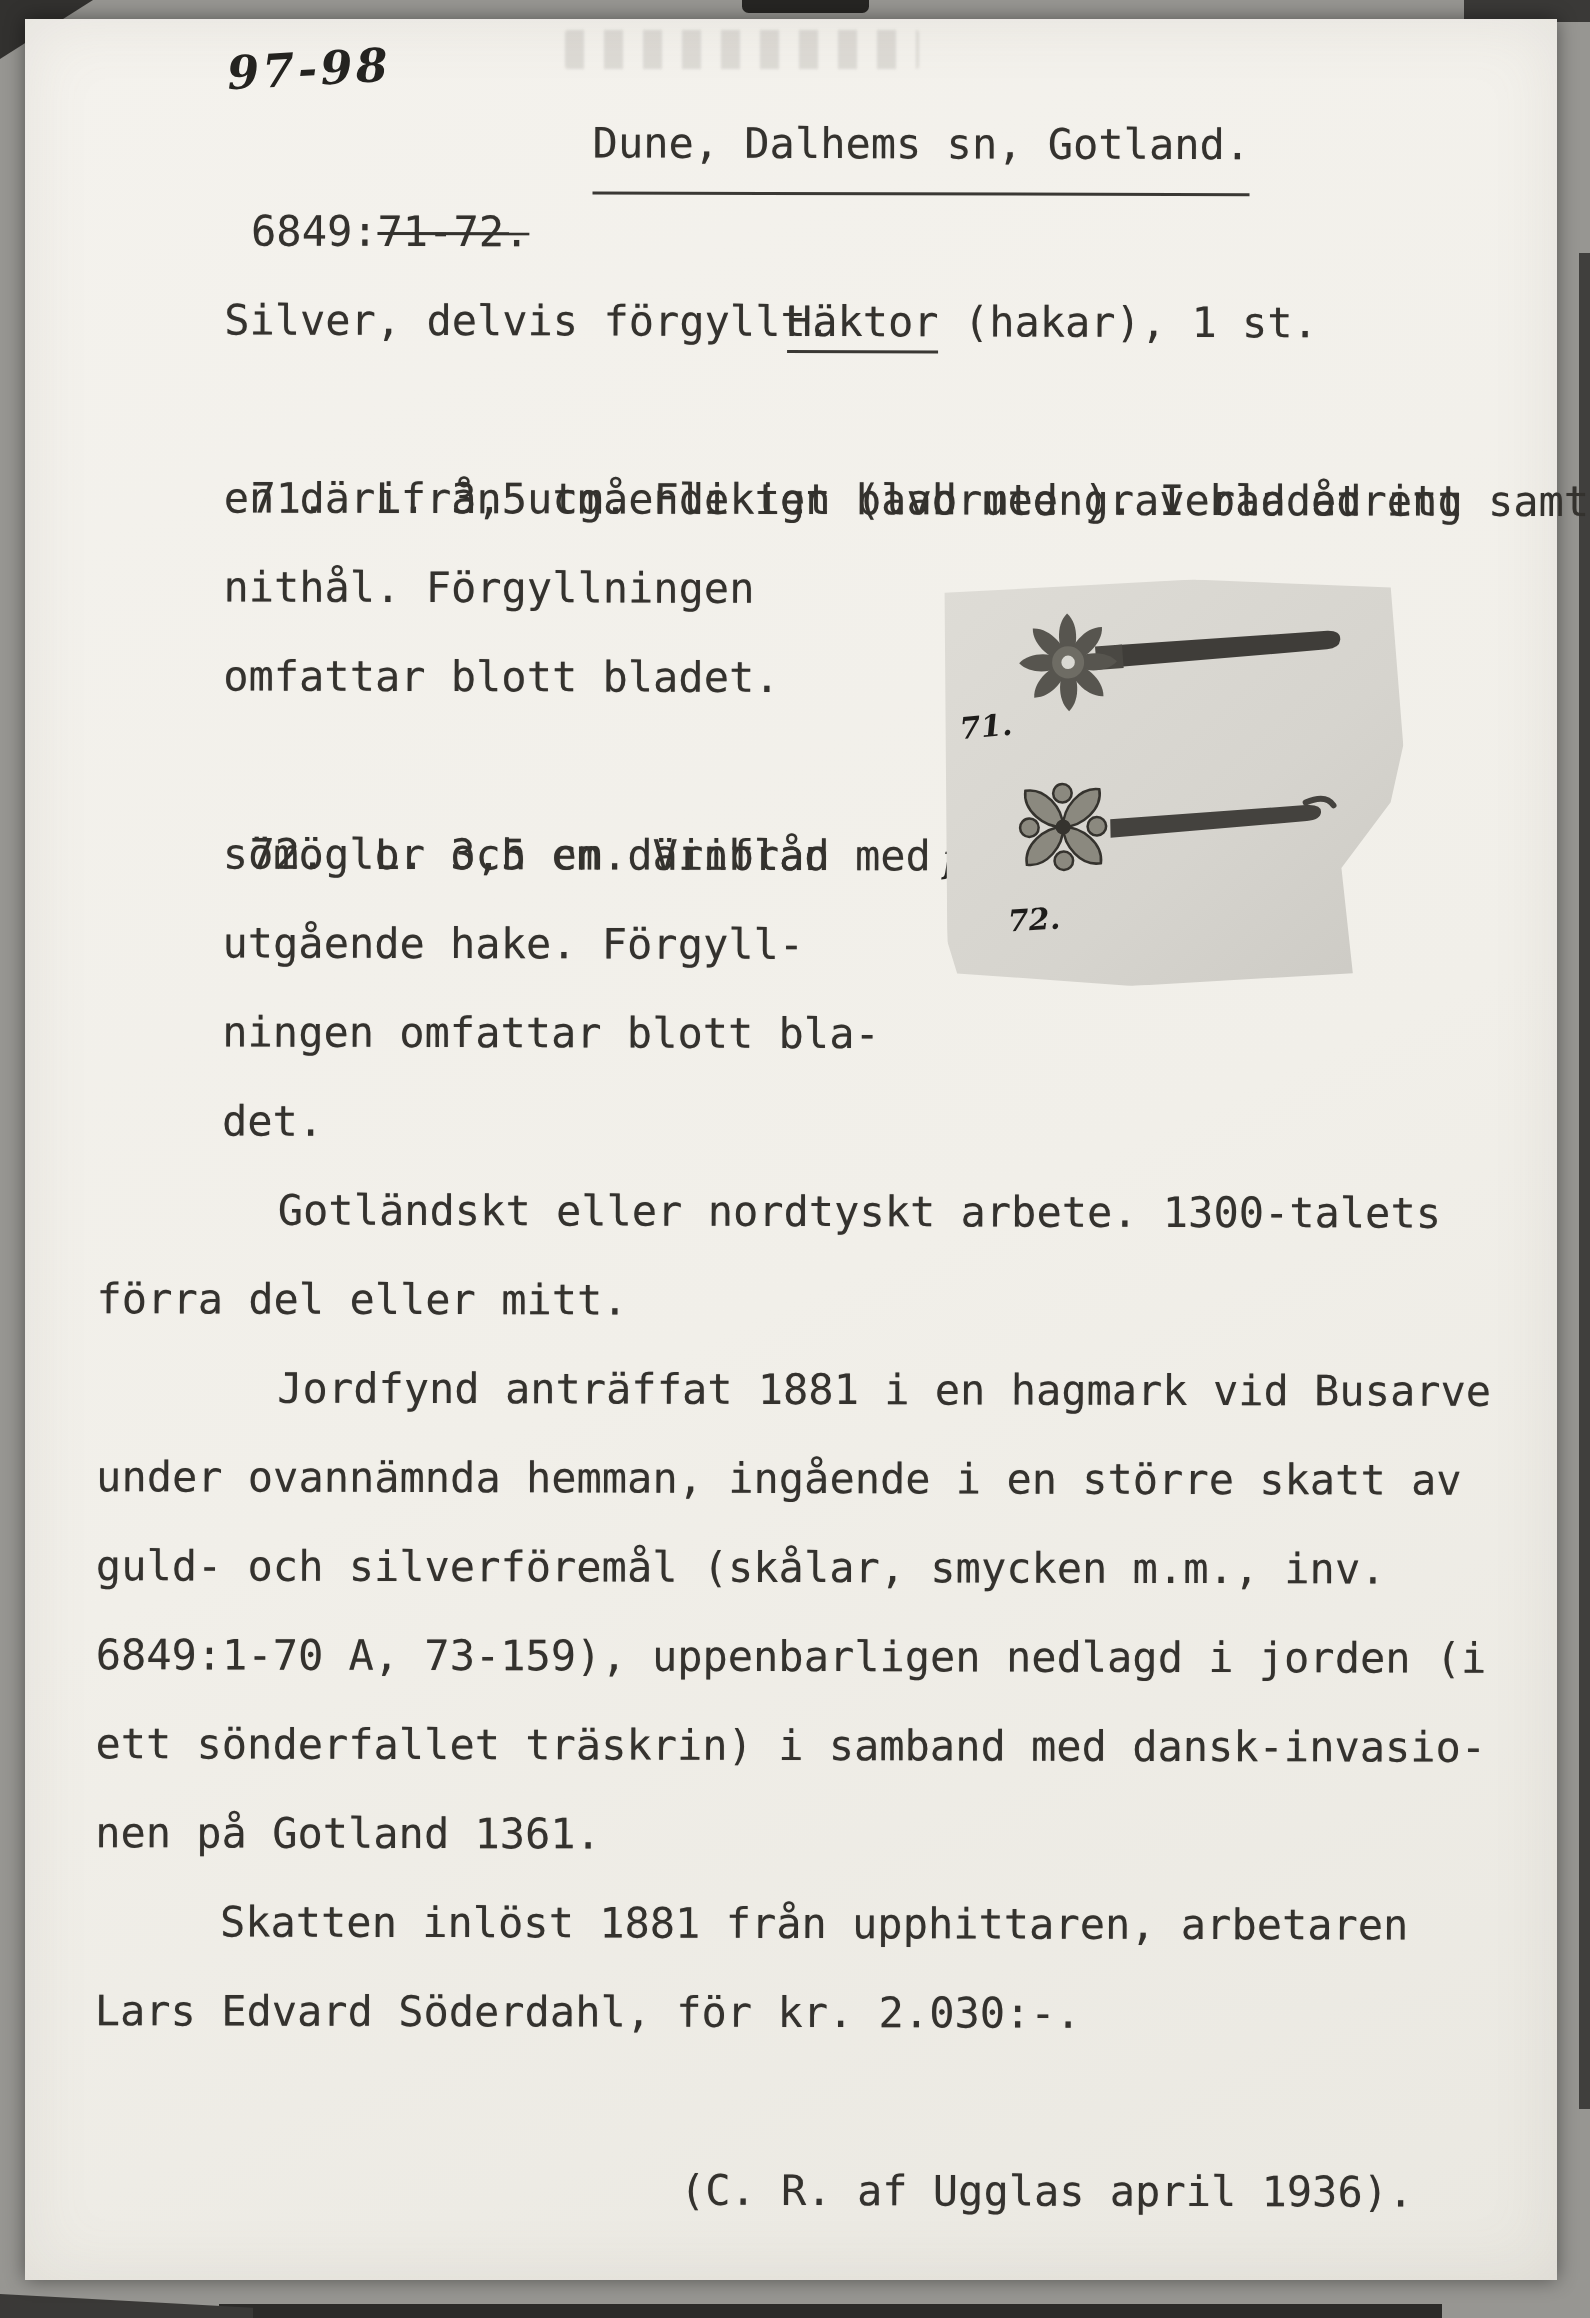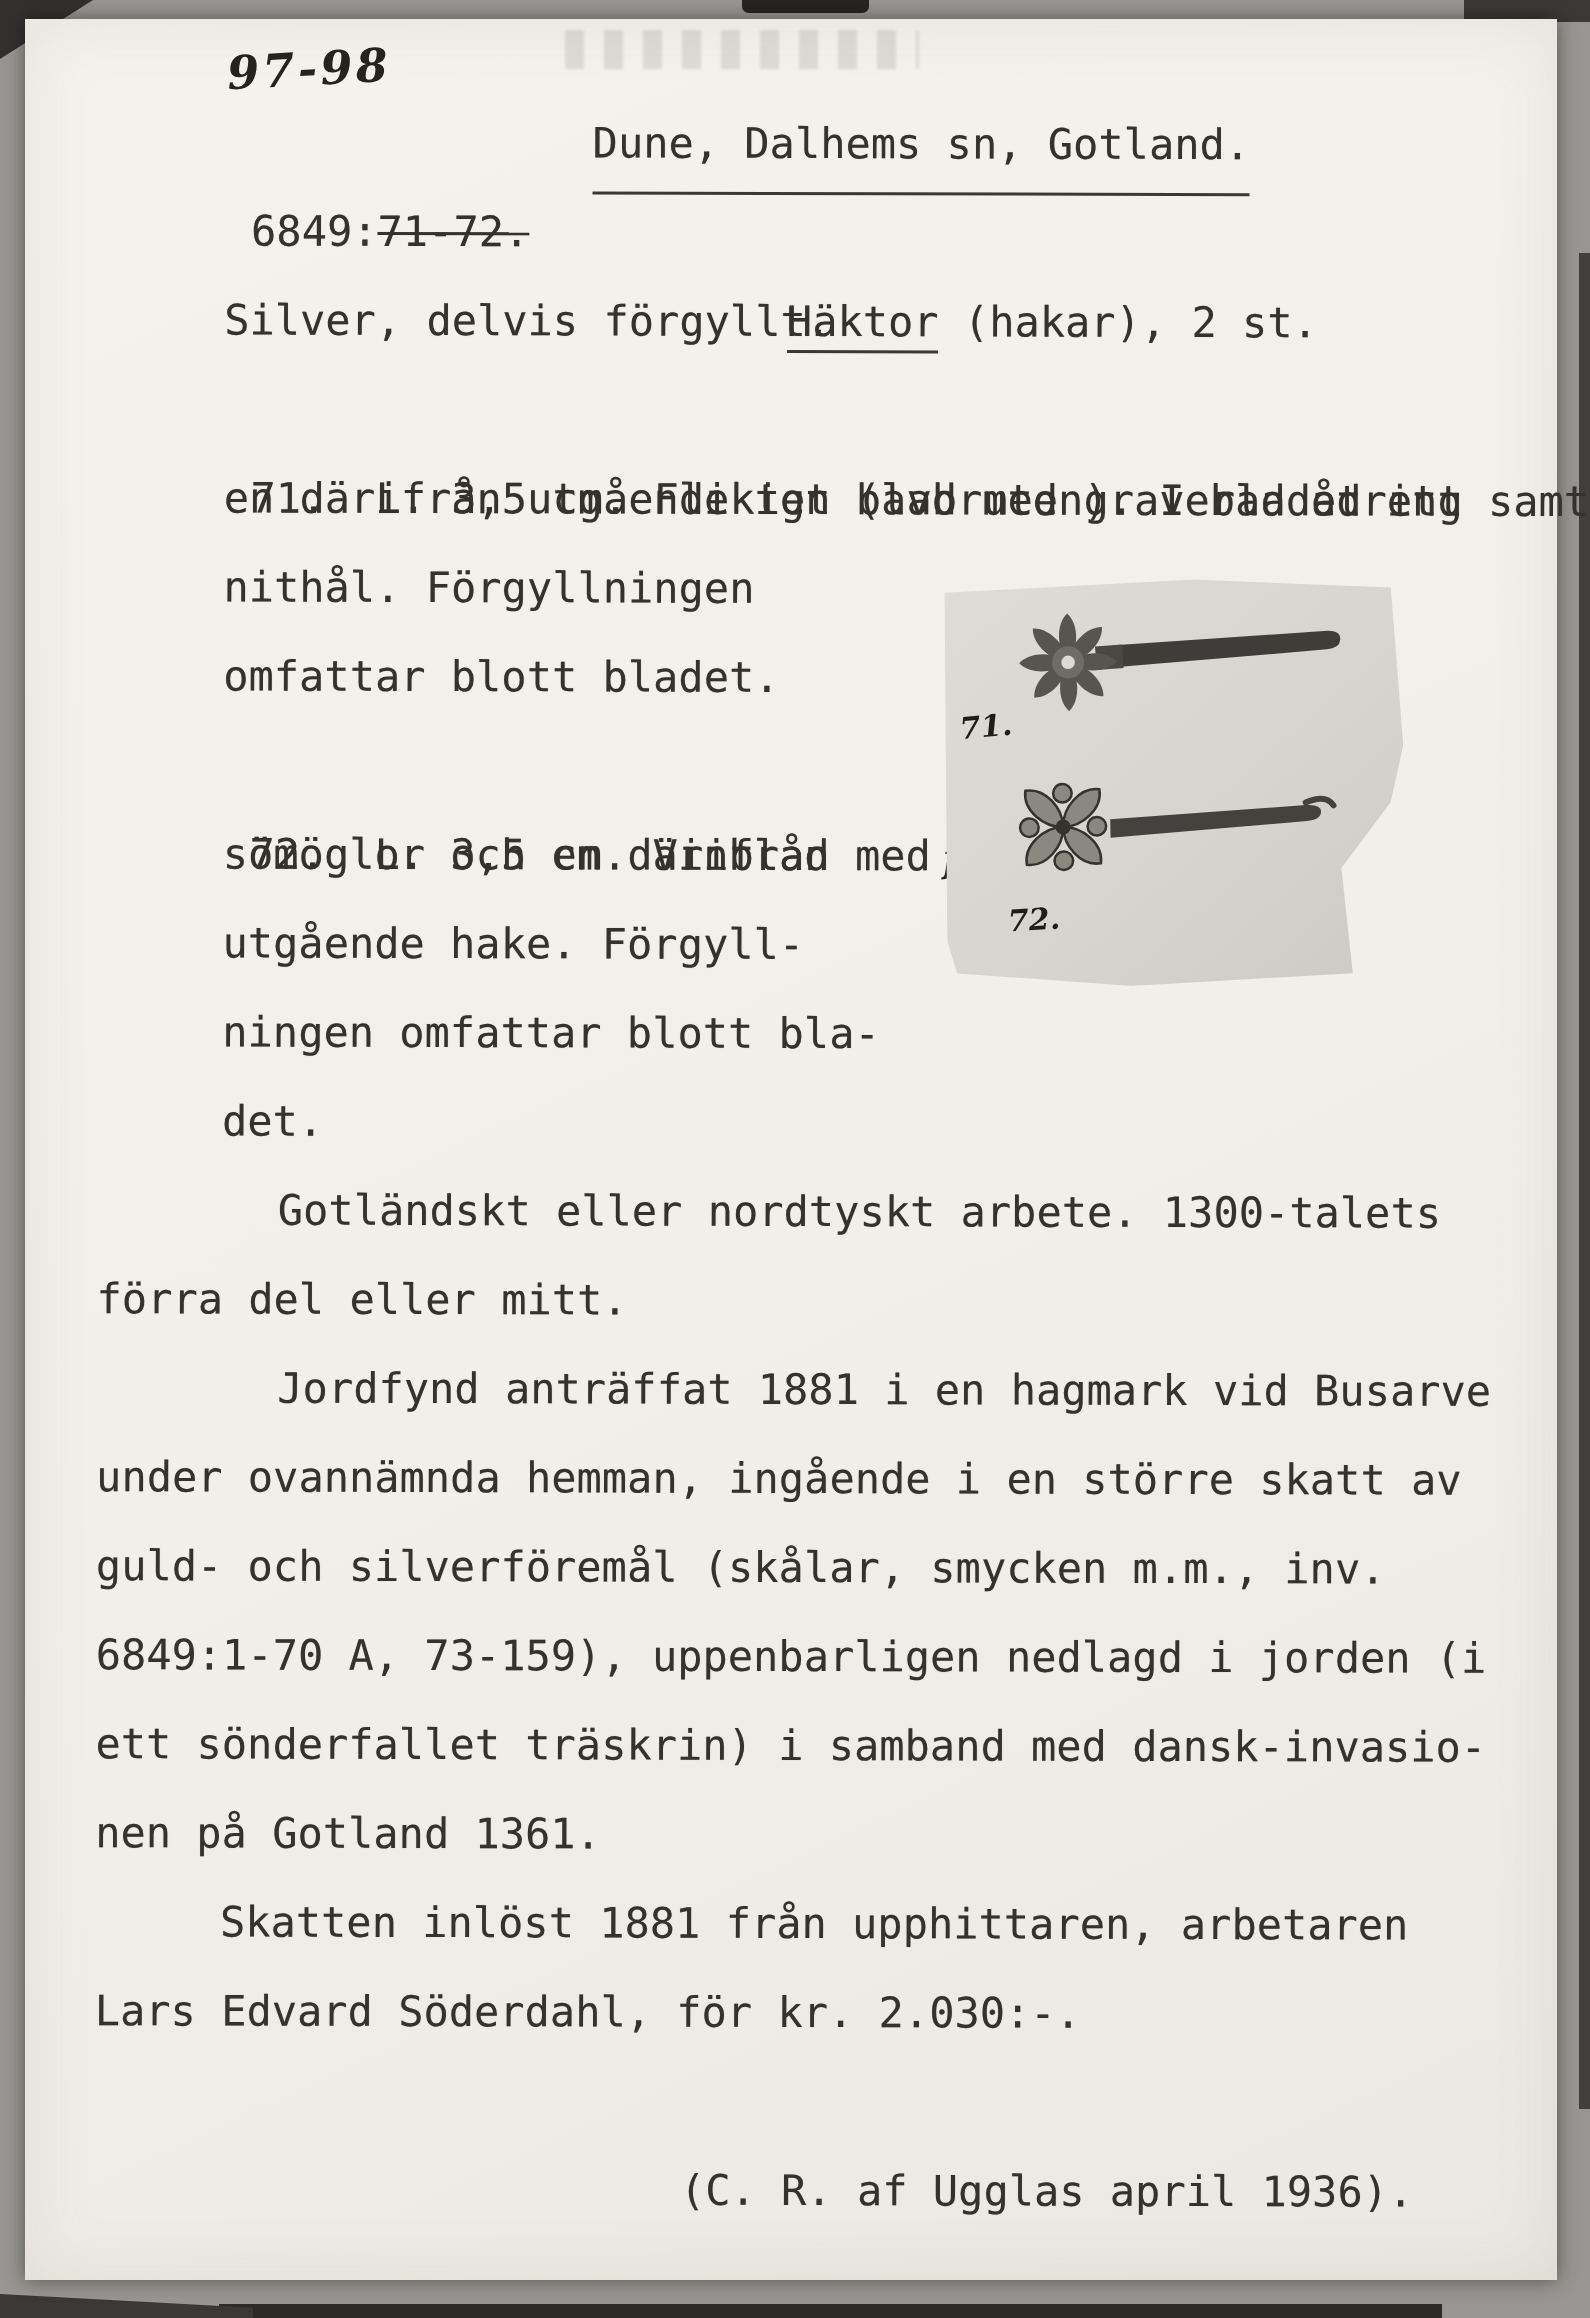--- a/index.html
+++ b/index.html
@@ -90,21 +90,21 @@
   <div class="hand topnum">97-98</div>
 
   <div class="content">
 
     <div class="row">
       <span>6849:</span><span class="struck">71-72.</span>
       <span class="place underline">Dune, Dalhems sn, Gotland.</span>
     </div>
 
     <div class="row">
-      <span class="obj-title"><span class="underline">Häktor</span><span> (hakar), 2 st.</span></span>
+      <span class="obj-title"><span class="underline">Häktor</span><span> (hakar), 1 st.</span></span>
     </div>
 
     <div class="row ind1">Silver, delvis förgyllt.</div>
 
     <div class="row">
       <span class="num">71.</span><span>L. 3,5 cm. Flikigt blad med graverad ådring samt</span>
     </div>
     <div class="row ind1">en därifrån utgående ten (avbruten). I bladet ett</div>
     <div class="row ind1">nithål. Förgyllningen</div>
     <div class="row ind1">omfattar blott bladet.</div>

